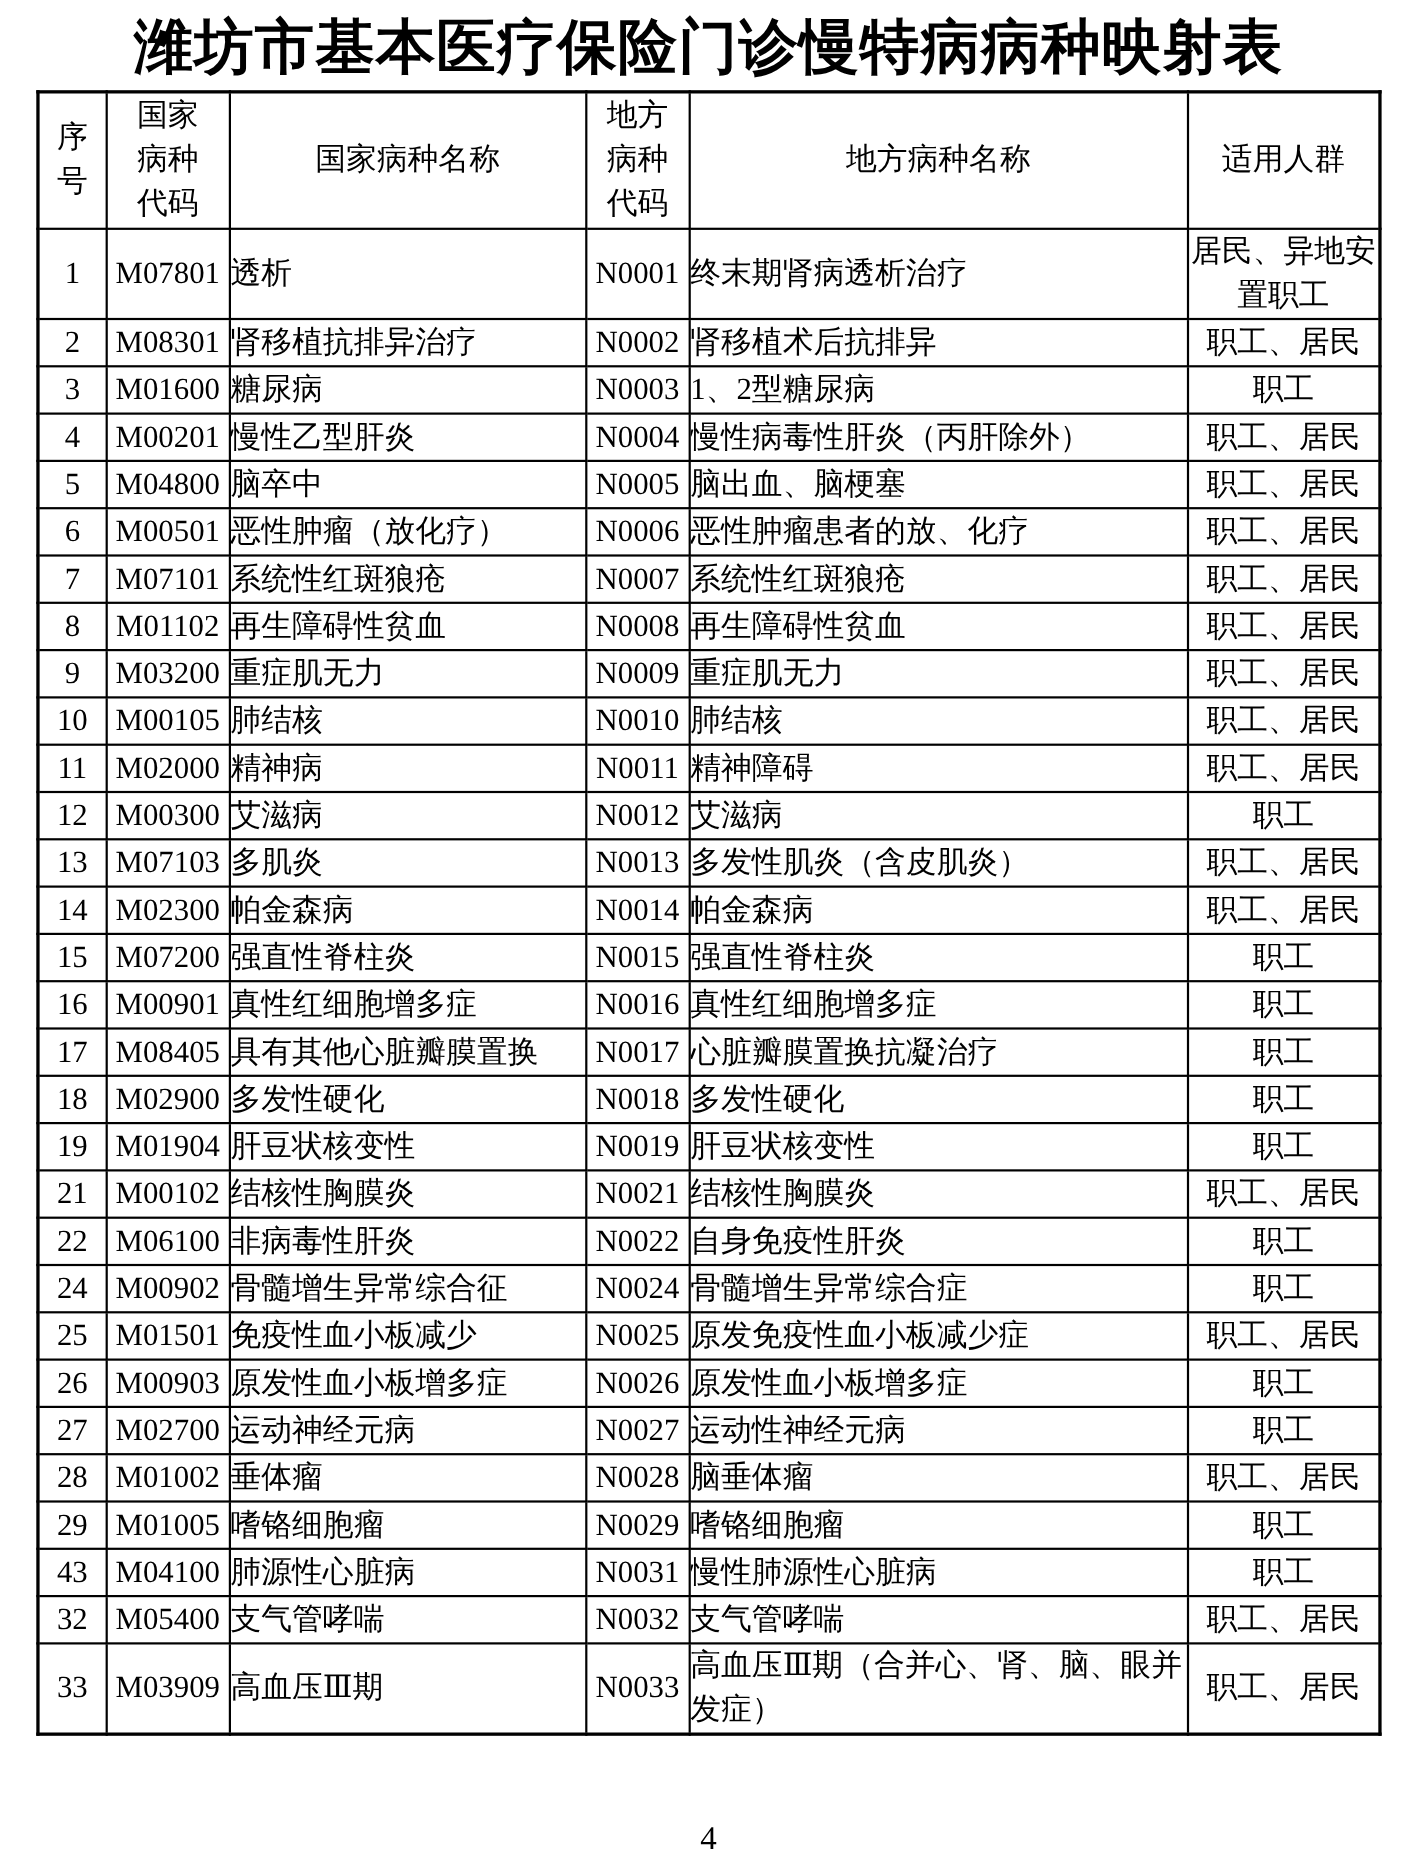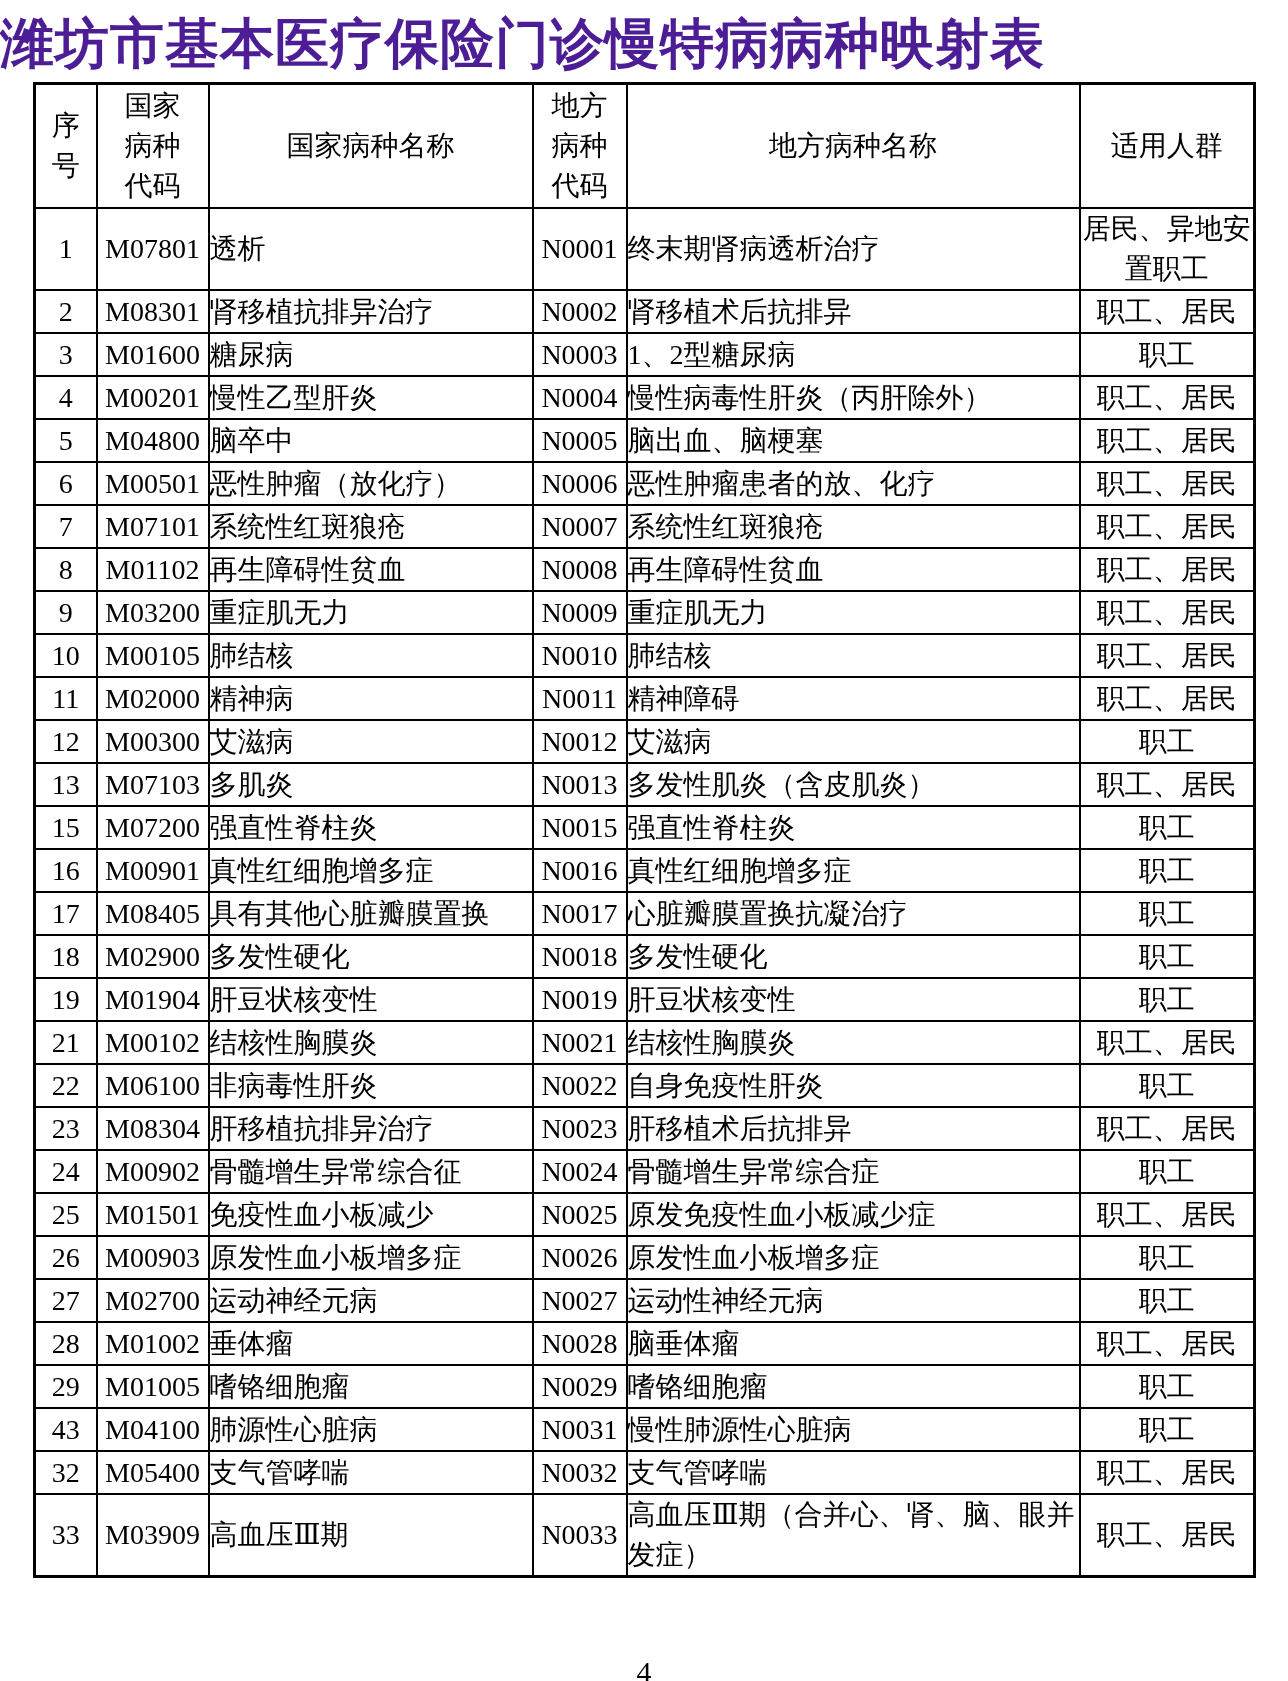--- a/index.html
+++ b/index.html
@@ -8,26 +8,27 @@
     background: #ffffff;
     width: 1288px;
     height: 1681px;
     overflow: hidden;
     position: relative;
     color: #000;
     font-family: "Liberation Serif", "DejaVu Serif", serif;
   }
   .page-title {
     margin: 12px 0 8px 0;
+    text-align: center;
     font-family: "Liberation Sans", "DejaVu Sans", sans-serif;
     font-weight: 900;
     font-size: 54px;
     line-height: 62px;
     letter-spacing: 1px;
-    color: #4c1d95;
+    color: #000000;
   }
   table.mapping-table {
     border-collapse: collapse;
     table-layout: fixed;
     width: 1220px;
     margin-left: 33px;
     border: 3px solid #000;
   }
   .mapping-table th, .mapping-table td {
     border: 2.5px solid #000;
@@ -186,20 +187,28 @@
   </tr>
       <tr>
     <td class="cell-center">13</td>
     <td class="cell-center">M07103</td>
     <td class="cell-name">多肌炎</td>
     <td class="cell-center">N0013</td>
     <td class="cell-name">多发性肌炎（含皮肌炎）</td>
     <td class="cell-center">职工、居民</td>
   </tr>
       <tr>
+    <td class="cell-center">14</td>
+    <td class="cell-center">M02300</td>
+    <td class="cell-name">帕金森病</td>
+    <td class="cell-center">N0014</td>
+    <td class="cell-name">帕金森病</td>
+    <td class="cell-center">职工、居民</td>
+  </tr>
+      <tr>
     <td class="cell-center">15</td>
     <td class="cell-center">M07200</td>
     <td class="cell-name">强直性脊柱炎</td>
     <td class="cell-center">N0015</td>
     <td class="cell-name">强直性脊柱炎</td>
     <td class="cell-center">职工</td>
   </tr>
       <tr>
     <td class="cell-center">16</td>
     <td class="cell-center">M00901</td>
@@ -240,28 +249,20 @@
     <td class="cell-name">结核性胸膜炎</td>
     <td class="cell-center">职工、居民</td>
   </tr>
       <tr>
     <td class="cell-center">22</td>
     <td class="cell-center">M06100</td>
     <td class="cell-name">非病毒性肝炎</td>
     <td class="cell-center">N0022</td>
     <td class="cell-name">自身免疫性肝炎</td>
     <td class="cell-center">职工</td>
-  </tr>
-      <tr>
-    <td class="cell-center">23</td>
-    <td class="cell-center">M08304</td>
-    <td class="cell-name">肝移植抗排异治疗</td>
-    <td class="cell-center">N0023</td>
-    <td class="cell-name">肝移植术后抗排异</td>
-    <td class="cell-center">职工、居民</td>
   </tr>
       <tr>
     <td class="cell-center">24</td>
     <td class="cell-center">M00902</td>
     <td class="cell-name">骨髓增生异常综合征</td>
     <td class="cell-center">N0024</td>
     <td class="cell-name">骨髓增生异常综合症</td>
     <td class="cell-center">职工</td>
   </tr>
       <tr>

